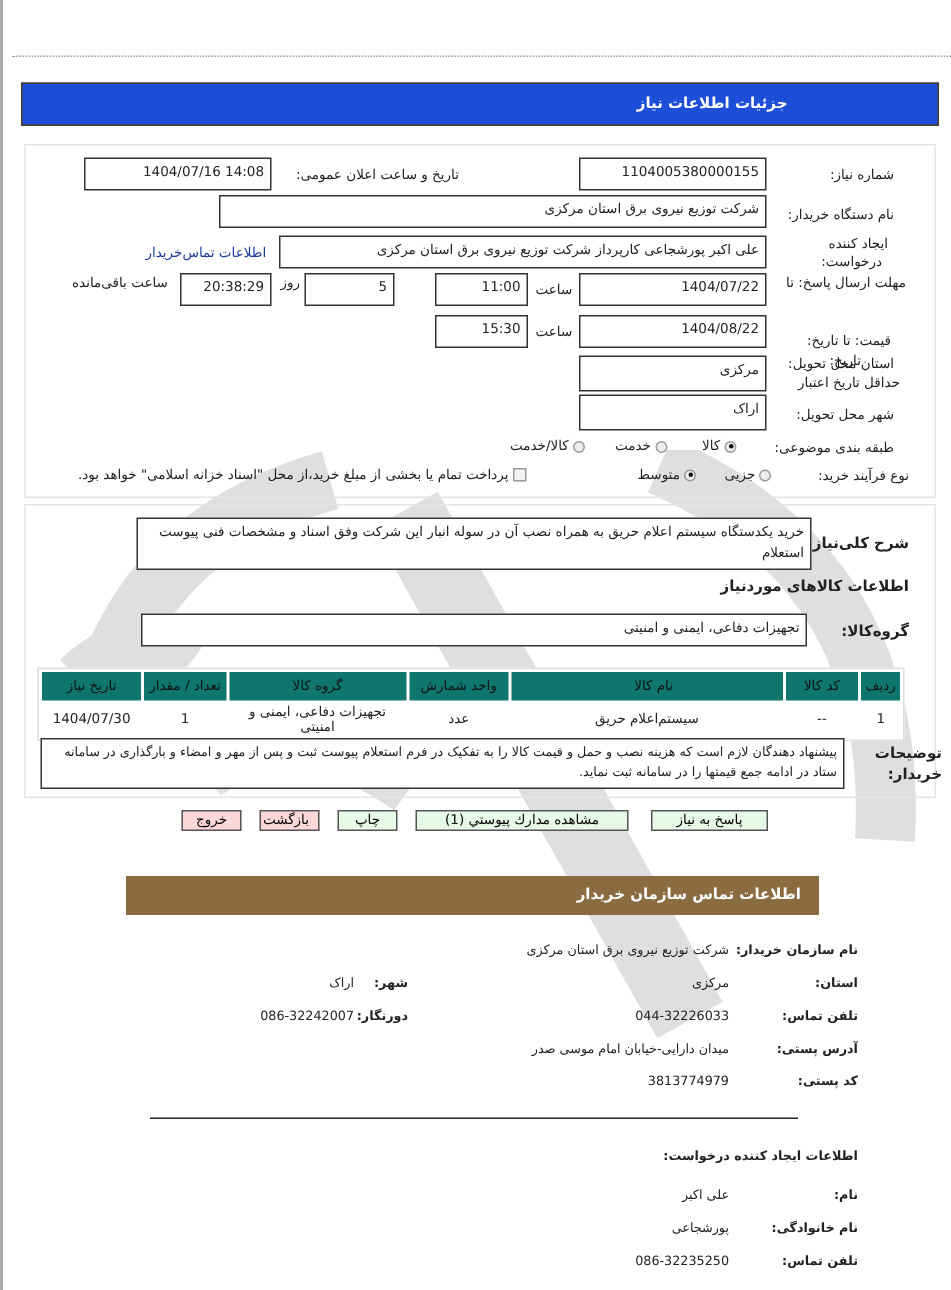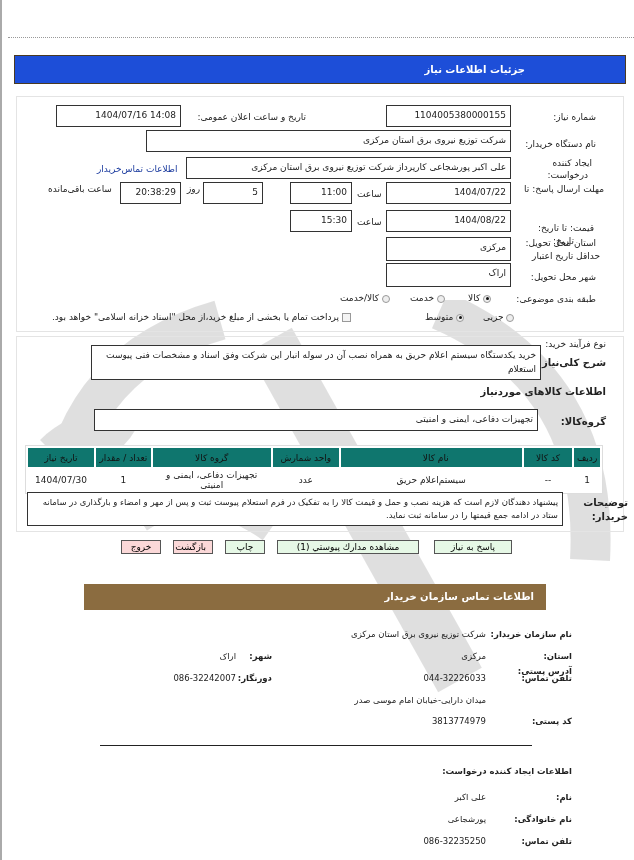--- a/index.html
+++ b/index.html
@@ -92,21 +92,21 @@
 <div class="box" style="left:386px; top:237px; width:125px; height:24px;">مرکزی</div>
 
 <span class="lbl" style="right:38px; top:272px;">شهر محل تحویل:</span>
 <div class="box" style="left:386px; top:263px; width:125px; height:24px;">اراک</div>
 
 <span class="lbl" style="right:38px; top:294px;">طبقه بندی موضوعی:</span>
 <span class="lbl" style="left:468px; top:293px;"><span class="radio on"></span> <span>کالا</span></span>
 <span class="lbl" style="left:410px; top:293px;"><span class="radio"></span> <span>خدمت</span></span>
 <span class="lbl" style="left:340px; top:293px;"><span class="radio"></span> <span>کالا/خدمت</span></span>
 
-<span class="lbl" style="right:28px; top:313px;margin-top:26px;">نوع فرآیند خرید:</span>
+<span class="lbl" style="right:28px; top:313px;">نوع فرآیند خرید:</span>
 <span class="lbl" style="left:483px; top:312px;"><span class="radio"></span> <span>جزیی</span></span>
 <span class="lbl" style="left:425px; top:312px;"><span class="radio on"></span> <span>متوسط</span></span>
 <span class="lbl" style="left:52px; top:312px;"><span class="check"></span> <span>پرداخت تمام یا بخشی از مبلغ خرید،از محل "اسناد خزانه اسلامی" خواهد بود.</span></span>
 
 <div class="panel" style="top:336px; height:196px;"></div>
 
 <span class="lbl bold" style="right:28px; top:357px; font-size:10px;">شرح کلی‌نیاز:</span>
 <div class="box" style="left:91px; top:345px; width:450px; height:35px; white-space:normal; line-height:14px; padding-top:2px;">
   <span>خرید یکدستگاه سیستم اعلام حریق به همراه نصب آن در سوله انبار این شرکت وفق اسناد و مشخصات فنی پیوست استعلام</span>
 </div>
@@ -163,21 +163,21 @@
 <span class="c-lbl" style="right:62px; top:651px;">استان:</span>
 <span class="c-val" style="right:148px; top:651px;">مرکزی</span>
 <span class="c-lbl" style="right:362px; top:651px;">شهر:</span>
 <span class="c-val" style="right:398px; top:651px;">اراک</span>
 
 <span class="c-lbl" style="right:62px; top:673px;">تلفن تماس:</span>
 <span class="c-val ltr" style="right:148px; top:673px;">044-32226033</span>
 <span class="c-lbl" style="right:362px; top:673px;">دورنگار:</span>
 <span class="c-val ltr" style="right:398px; top:673px;">086-32242007</span>
 
-<span class="c-lbl" style="right:62px; top:666px;">آدرس پستی:</span>
+<span class="c-lbl" style="right:62px; top:695px;">آدرس پستی:</span>
 <span class="c-val" style="right:148px; top:695px;">میدان دارایی-خیابان امام موسی صدر</span>
 
 <span class="c-lbl" style="right:62px; top:716px;">کد پستی:</span>
 <span class="c-val ltr" style="right:148px; top:716px;">3813774979</span>
 
 <div class="sep"></div>
 
 <span class="c-val" style="right:62px; top:766px; font-weight:bold;">اطلاعات ایجاد کننده درخواست:</span>
 
 <span class="c-lbl" style="right:62px; top:792px;">نام:</span>

